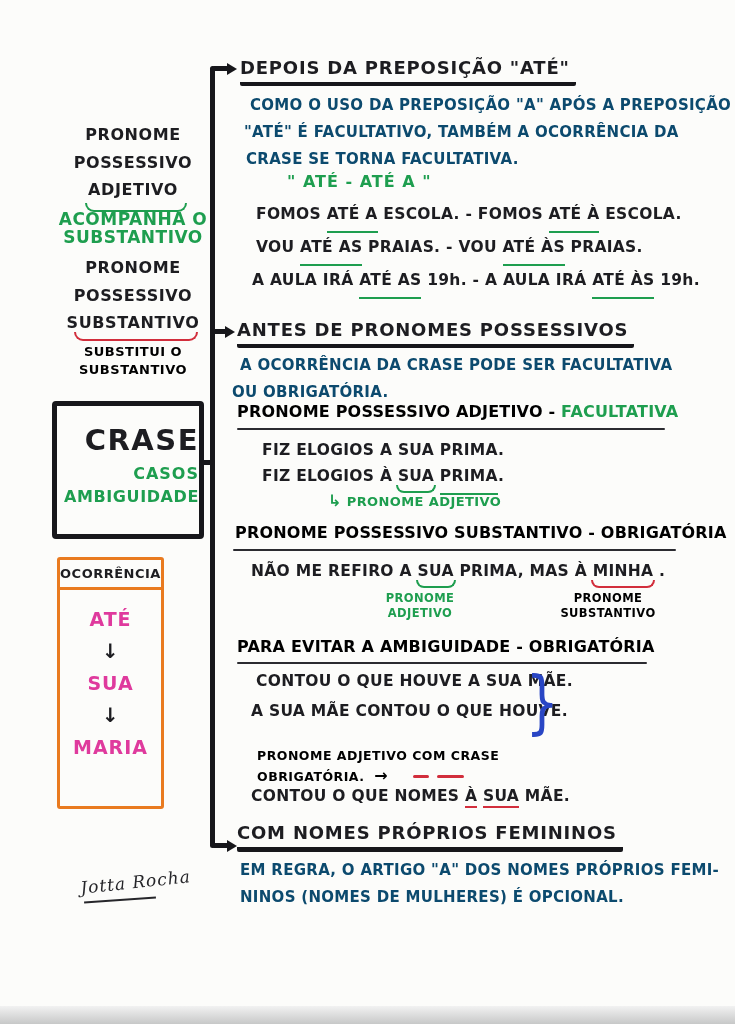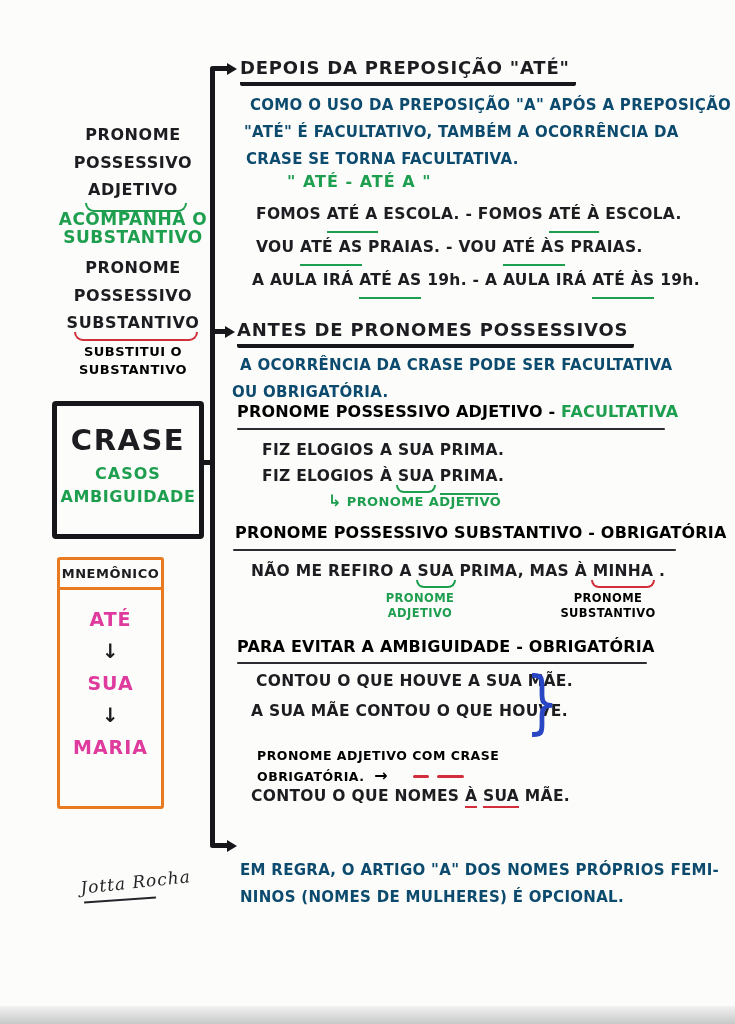--- a/index.html
+++ b/index.html
@@ -20,21 +20,21 @@
   .cup{position:relative}
   .cup::after{content:"";position:absolute;left:-2px;right:-2px;top:100%;height:6px;
       border:2px solid #1e9e4f;border-top:none;border-radius:0 0 10px 10px}
   .cup.redc::after{border-color:#d22e3c}
   .cupline{position:absolute;height:7px;border:2.5px solid #1e9e4f;border-top:none;border-radius:0 0 14px 14px}
   .cupline.redc{border-color:#d22e3c}
   .trunk{position:absolute;left:210px;top:66px;width:5px;height:782px;background:#17171b;border-radius:3px}
   .stub{position:absolute;height:5px;background:#17171b;border-radius:2px}
   .ah{position:absolute;width:0;height:0;border-top:6px solid transparent;border-bottom:6px solid transparent;border-left:10px solid #17171b}
   .centerbox{text-align:center}
-  .crasebox{position:absolute;left:52px;top:401px;width:142px;height:128px;border:5px solid #17171b;border-radius:4px;background:#fcfcfa;text-align:center}
+  .crasebox{position:absolute;left:52px;top:401px;width:142px;height:128px;border:5px solid #17171b;border-radius:4px;background:#fcfcfa;text-align:right}
   .mnembox{position:absolute;left:57px;top:557px;width:101px;height:246px;border:3px solid #e97a1f;border-radius:3px;background:#fcfcfa;text-align:center}
   .mnemhead{font-size:13px;letter-spacing:.5px;padding:6px 0;border-bottom:3px solid #e97a1f}
   .mnemitem{font-size:19px;letter-spacing:1px}
   .mnemarrow{font-size:20px;line-height:24px;color:#1d1d21}
   .dash{position:absolute;height:3px;background:#d22e3c;border-radius:2px}
   .brace{position:absolute;color:#2946c4;font-size:70px;line-height:84px;font-weight:400;transform:scaleX(.75)}
   .sig{position:absolute;left:80px;top:872px;font-family:"DejaVu Serif",serif;font-style:italic;font-weight:400;
        font-size:17px;letter-spacing:1px;color:#26262a;transform:rotate(-6deg)}
   .sigline{position:absolute;left:84px;top:899px;width:72px;height:1.5px;background:#26262a;transform:rotate(-4deg)}
   .bstrip{position:absolute;left:0;top:1006px;width:735px;height:18px;background:linear-gradient(#f2f2f2,#c7c8c8)}
@@ -75,21 +75,21 @@
     <div>SUBSTANTIVO</div>
   </div>
 
   <div class="crasebox">
     <div style="font-size:29px;letter-spacing:1.5px;margin-top:17px">CRASE</div>
     <div class="green" style="font-size:16px;letter-spacing:1px;margin-top:7px">CASOS</div>
     <div class="green" style="font-size:16px;letter-spacing:.6px;margin-top:4px">AMBIGUIDADE</div>
   </div>
 
   <div class="mnembox">
-    <div class="mnemhead">MNEMÔNICO</div>
+    <div class="mnemhead">OCORRÊNCIA</div>
     <div class="mnemitem pink" style="margin-top:18px">ATÉ</div>
     <div class="mnemarrow" style="margin-top:9px">↓</div>
     <div class="mnemitem pink" style="margin-top:9px">SUA</div>
     <div class="mnemarrow" style="margin-top:9px">↓</div>
     <div class="mnemitem pink" style="margin-top:9px">MARIA</div>
   </div>
 
   <div class="sig">Jotta Rocha</div>
   <div class="sigline"></div>
 
@@ -152,17 +152,18 @@
   <div class="l red" style="left:257px;top:766px;font-size:12.5px;letter-spacing:.5px">
     <span>OBRIGATÓRIA.</span>&nbsp;&nbsp;<span style="font-size:16px">→</span>
   </div>
   <div class="dash" style="left:413px;top:775px;width:16px"></div>
   <div class="dash" style="left:437px;top:775px;width:27px"></div>
 
   <div class="l body155" style="left:251px;top:787px">
     <span>CONTOU O QUE NOMES </span><span class="ur">À</span><span> </span><span class="ur">SUA</span><span> MÃE.</span>
   </div>
 
+  <div class="l h h5" style="left:237px;top:822px">COM NOMES PRÓPRIOS FEMININOS</div>
   <div class="l blue body15" style="left:240px;top:861px">EM REGRA, O ARTIGO "A" DOS NOMES PRÓPRIOS FEMI-</div>
   <div class="l blue body15" style="left:240px;top:888px">NINOS (NOMES DE MULHERES) É OPCIONAL.</div>
 
   <div class="bstrip"></div>
 </div>
 
 </body></html>

